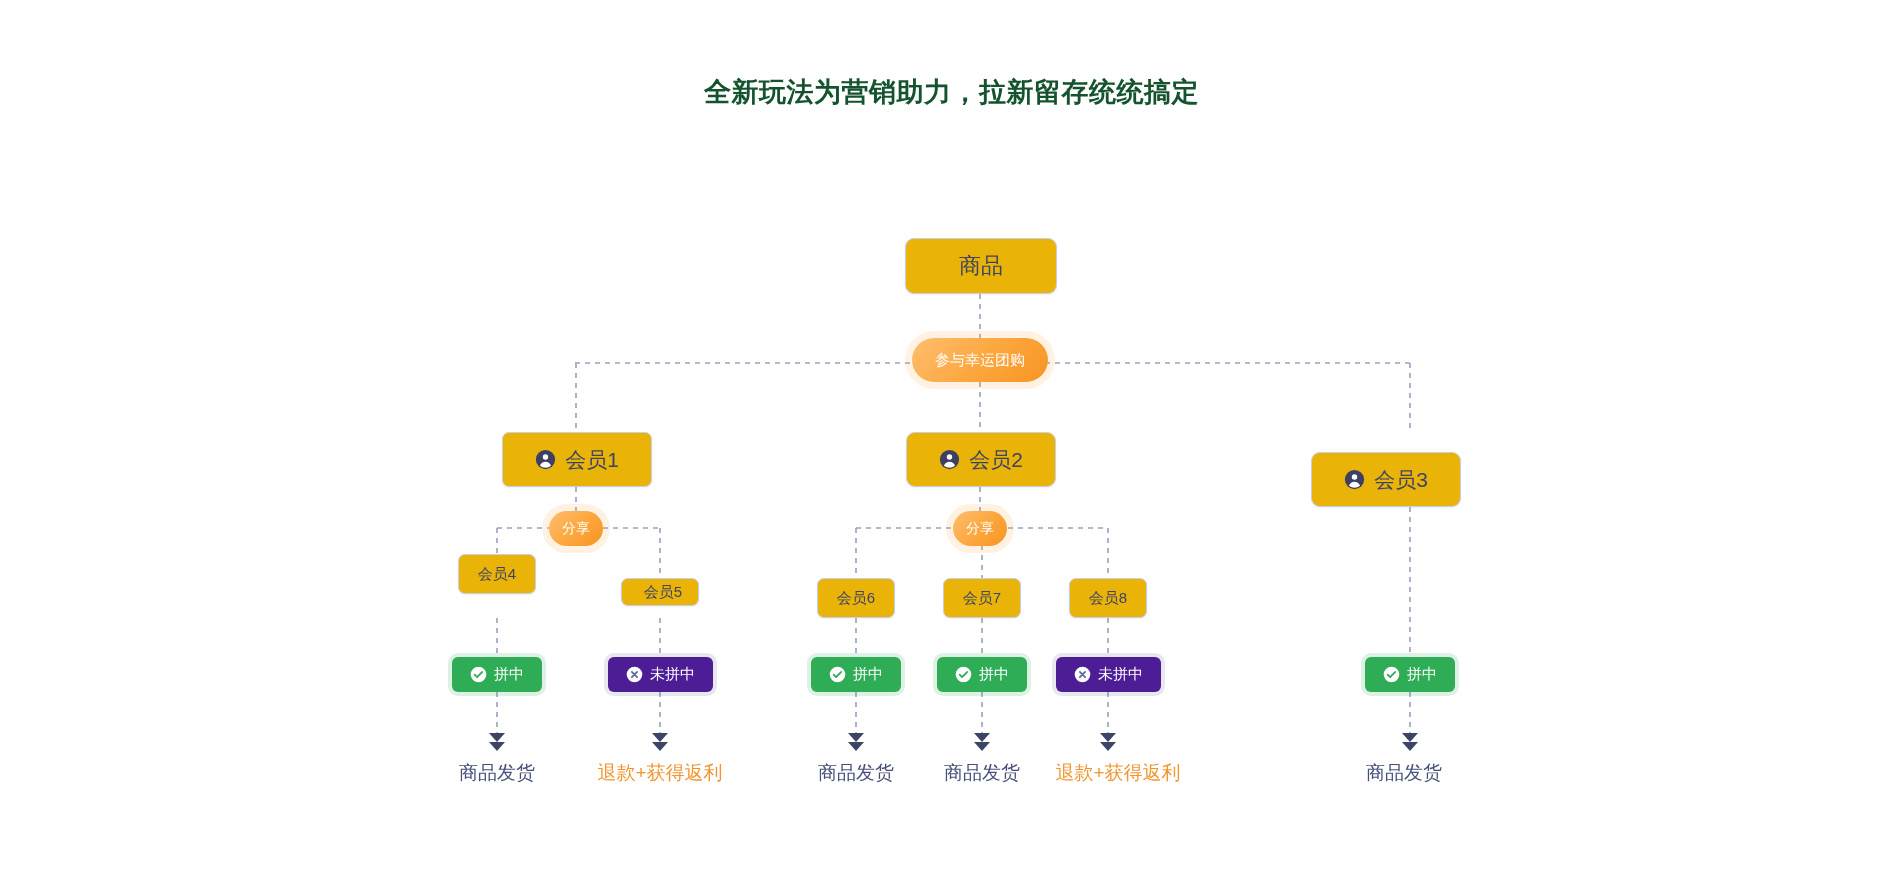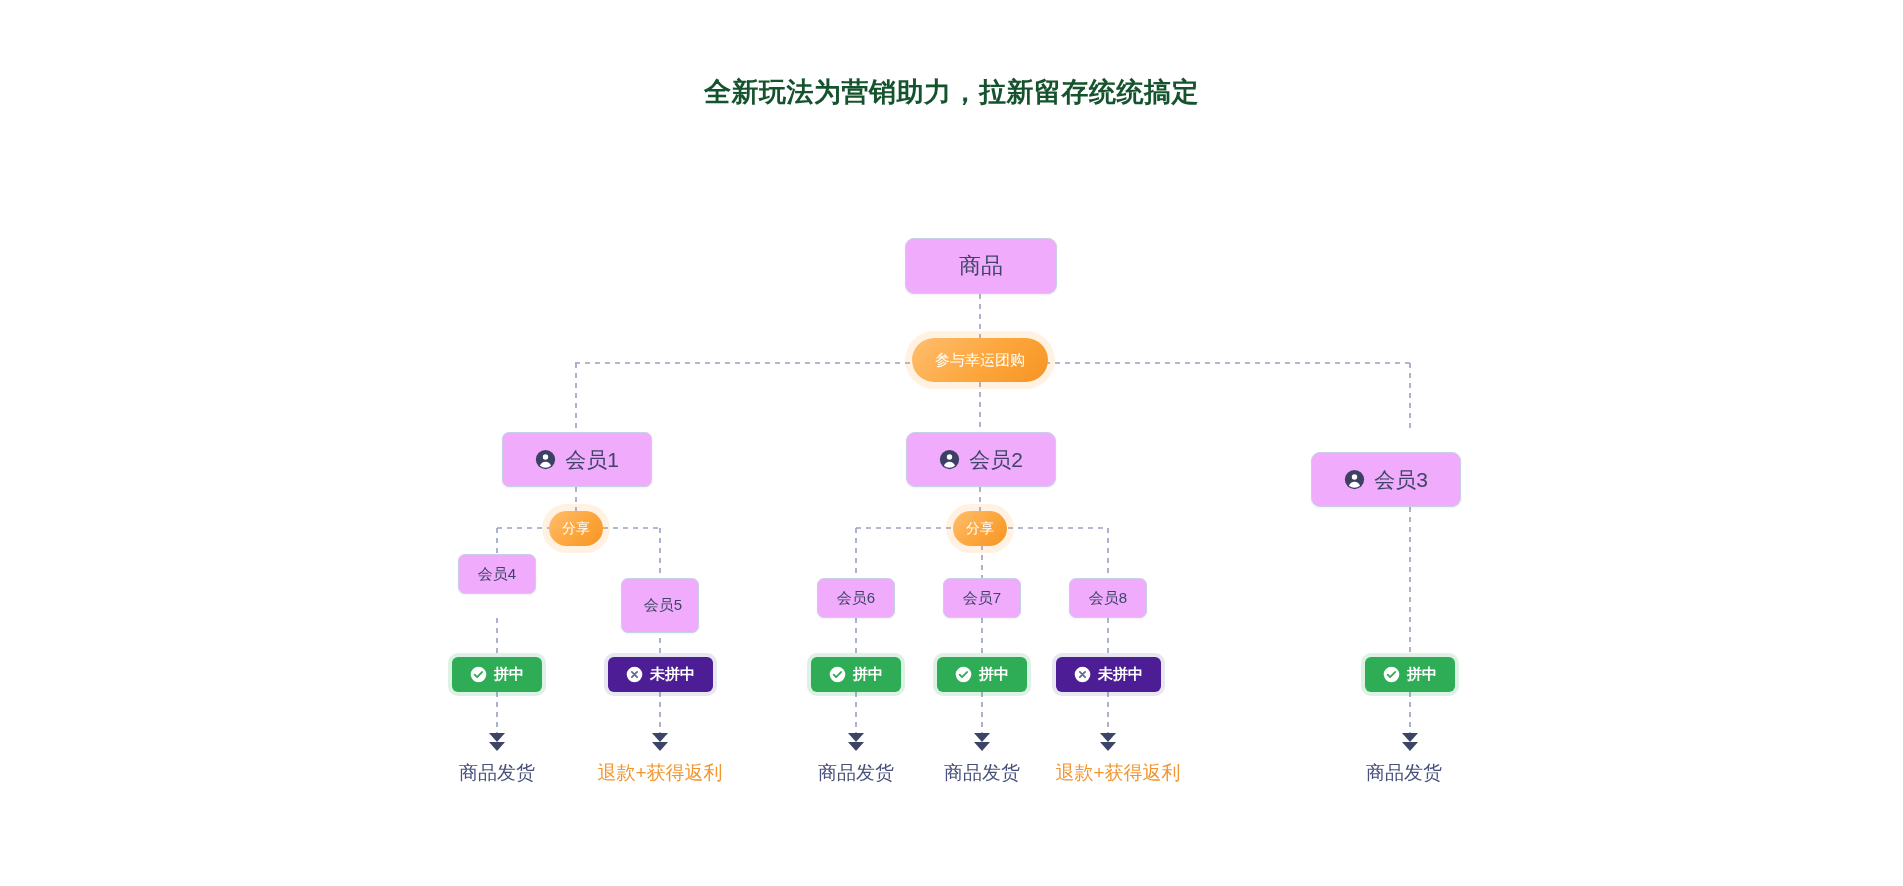--- a/index.html
+++ b/index.html
@@ -50,21 +50,21 @@
     position: absolute;
     box-sizing: border-box;
     display: flex;
     align-items: center;
     justify-content: center;
     white-space: nowrap;
   }
 
   
   .box {
-    background: #f0abfc;
+    background: #eab308;
     border: 1px solid #c9cfe6;
     border-radius: 8px;
     color: #3d4566;
     box-shadow: 0 1px 2px rgba(120,130,180,0.12);
   }
   .box-lg {
     font-size: 22px;
     border-radius: 9px;
   }
   .box-md {
@@ -93,21 +93,20 @@
     font-size: 14px;
     box-shadow: 0 0 0 7px rgba(252,166,60,0.14);
   }
 
   
   .badge {
     border-radius: 6px;
     font-size: 15px;
     color: #ffffff;
     padding: 0 0;
-    font-weight: bold;
   }
   .badge .b-icon {
     display: inline-flex;
     margin-right: 7px;
     line-height: 0;
   }
   .badge-win {
     background: #2eac56;
     box-shadow: 0 0 0 4px rgba(46,172,86,0.16);
   }
@@ -250,21 +249,21 @@
     <span>分享</span>
   </div>
 
   <div class="node pill pill-sm" style="left:953px; top:511px; width:54px; height:35px;">
     <span>分享</span>
   </div>
 
   <div class="node box box-sm" style="left:458px; top:554px; width:78px; height:40px;">
     <span>会员4</span>
   </div>
-  <div class="node box box-sm" style="left:621px; top:578px; width:78px; height:55px;padding-left:6px;">
+  <div class="node box box-sm" style="left:621px; top:578px; width:78px; height:28px;padding-left:6px;">
     <span>会员5</span>
   </div>
   <div class="node box box-sm" style="left:817px; top:578px; width:78px; height:40px;">
     <span>会员6</span>
   </div>
   <div class="node box box-sm" style="left:943px; top:578px; width:78px; height:40px;">
     <span>会员7</span>
   </div>
   <div class="node box box-sm" style="left:1069px; top:578px; width:78px; height:40px;">
     <span>会员8</span>

